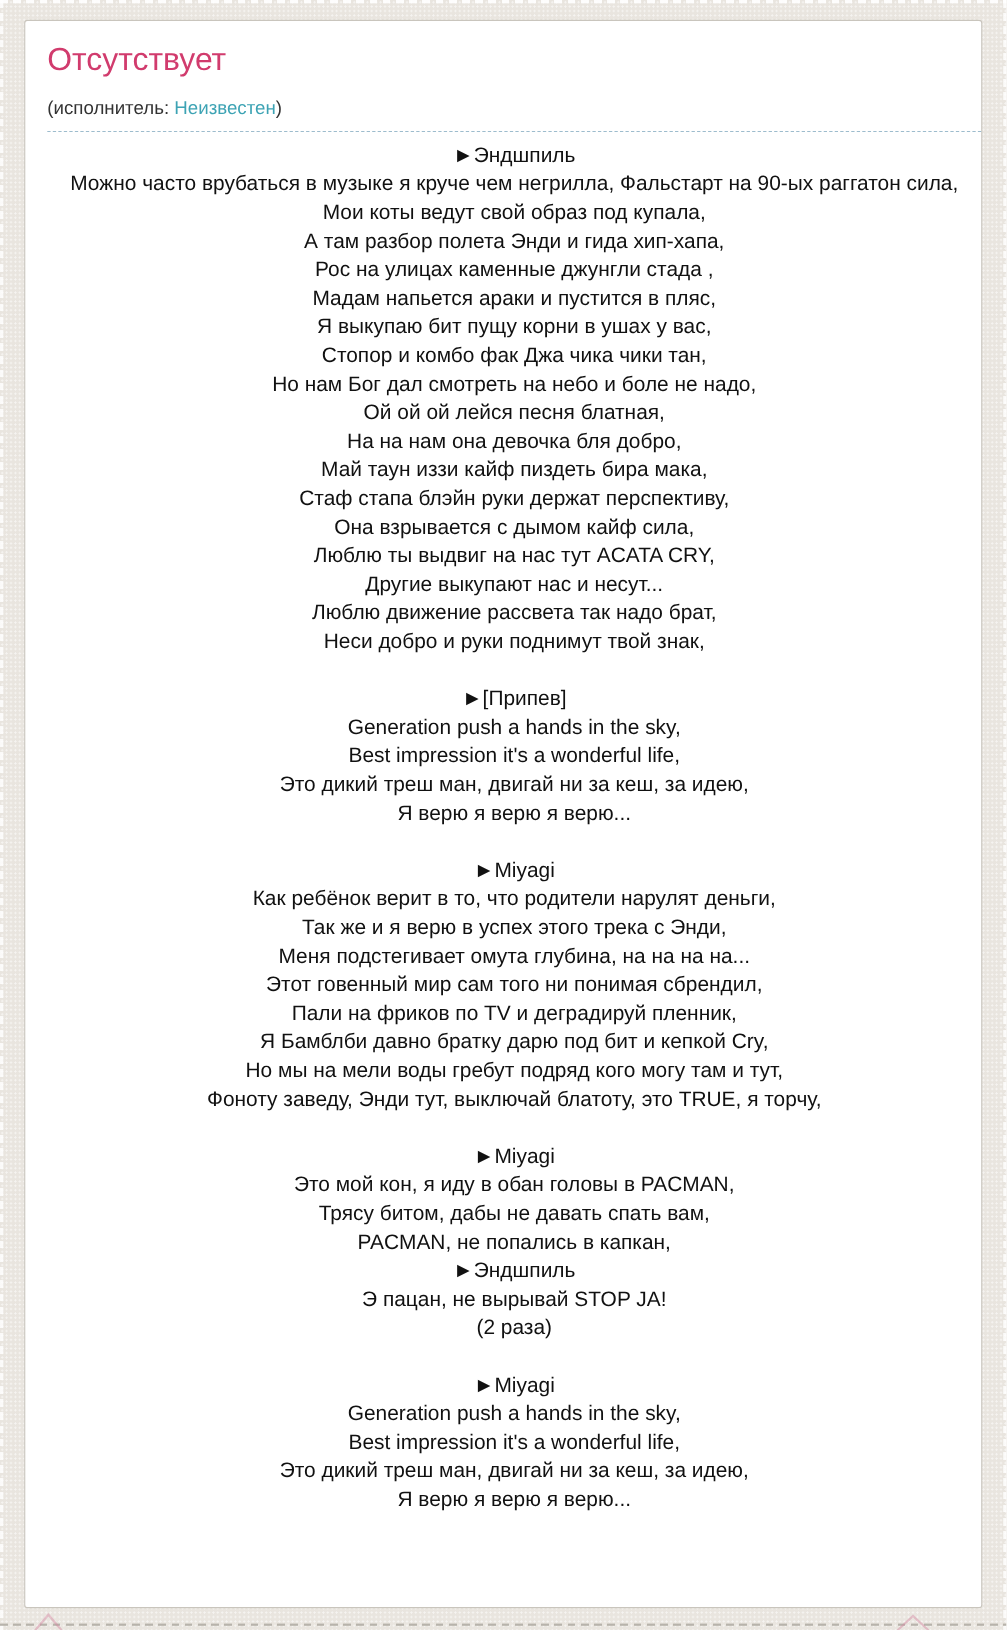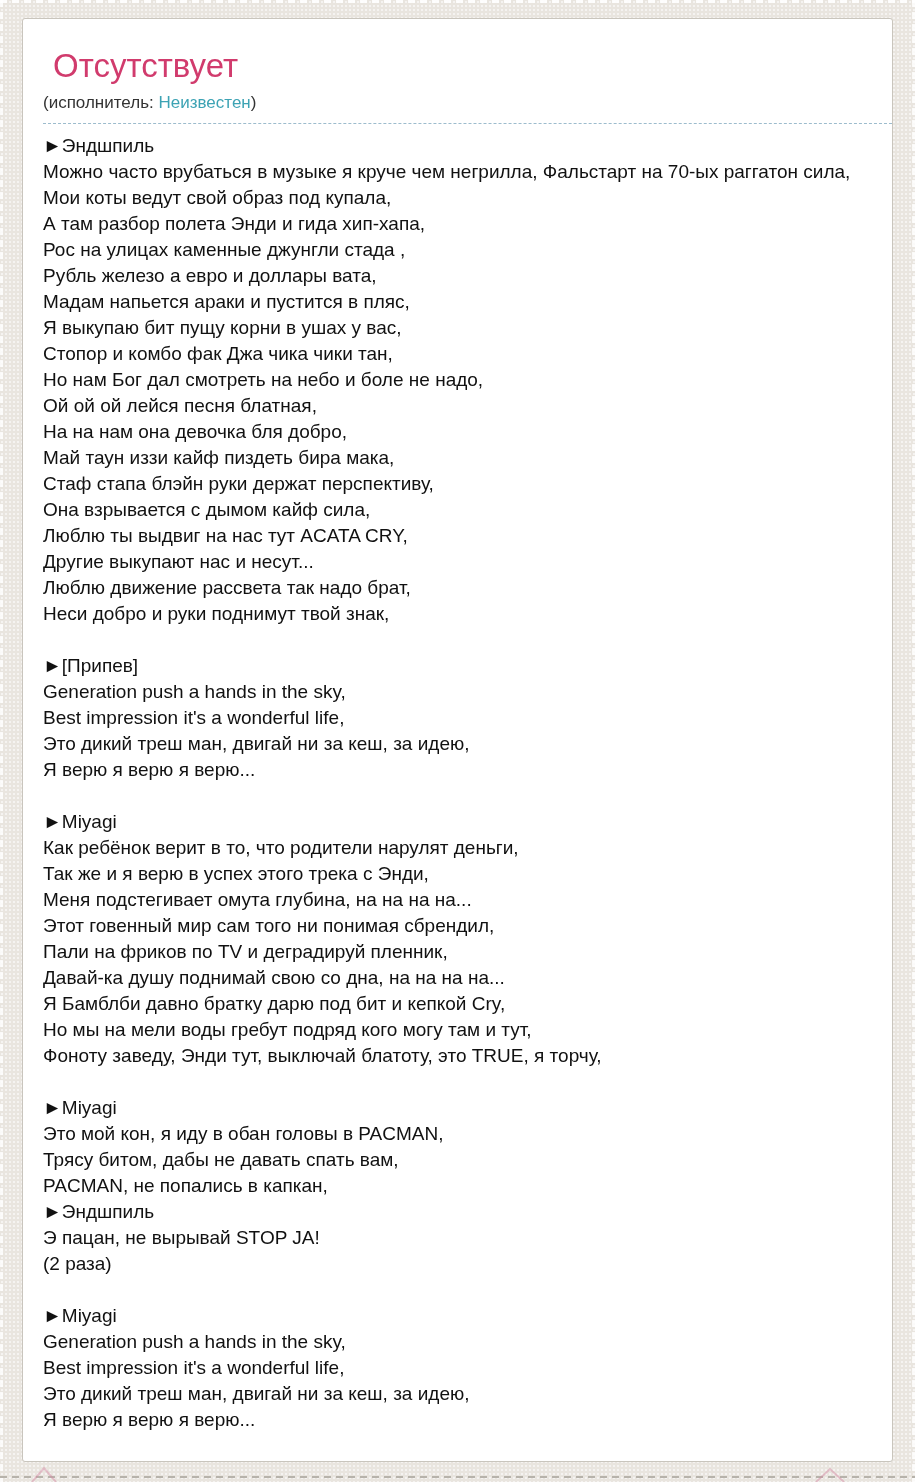--- a/index.html
+++ b/index.html
@@ -32,44 +32,45 @@
   .card {
     position: absolute;
     left: 22px; top: 18px;
     width: 871px; height: 1444px;
     background: #ffffff;
     border: 1px solid #c9c5bd;
     border-radius: 3px;
     padding: 20px 0 0 20px;
   }
   h1.song-title {
-    margin: 10px;
-    font-size: 33px;
+    margin: 0;
+    font-size: 29px;
     line-height: 33px;
     font-weight: normal;
     color: #d13b6d;
   }
   .artist-line {
-    margin-top: 2px;
+    margin-top: 16px;
     font-size: 17px;
     line-height: 22px;
     color: #333333;
     border-bottom: 1px dashed #9dbccd;
     padding-bottom: 9px;
     margin-right: 0;
   }
   .artist-link {
     color: #3da3b4;
     text-decoration: none;
     cursor: pointer;
   }
   .lyrics {
     margin-top: 9px;
     font-size: 19px;
     color: #111111;
+    text-align: center;
   }
   .lyrics .line {
     height: 26px;
     line-height: 26px;
     white-space: nowrap;
   }
   .pink-mark {
     position: absolute;
     top: 1466px;
     width: 44px; height: 16px;
@@ -84,25 +85,24 @@
 
 <div class="edge edge-top"></div>
 <div class="edge edge-left"></div>
 <div class="edge edge-right"></div>
 
 <div class="card">
   <h1 class="song-title">Отсутствует</h1>
   <div class="artist-line"><span>(исполнитель: </span><a class="artist-link">Неизвестен</a><span>)</span></div>
   <div class="lyrics" id="lyrics">
       <div class="line">►Эндшпиль</div>
-      <div class="line">Можно часто врубаться в музыке я круче чем негрилла, Фальстарт на 70-ых раггатон сила,</div>
+      <div class="line">Можно часто врубаться в музыке я круче чем негрилла, Фальстарт на 90-ых раггатон сила,</div>
       <div class="line">Мои коты ведут свой образ под купала,</div>
       <div class="line">А там разбор полета Энди и гида хип-хапа,</div>
       <div class="line">Рос на улицах каменные джунгли стада ,</div>
-      <div class="line">Рубль железо а евро и доллары вата,</div>
       <div class="line">Мадам напьется араки и пустится в пляс,</div>
       <div class="line">Я выкупаю бит пущу корни в ушах у вас,</div>
       <div class="line">Стопор и комбо фак Джа чика чики тан,</div>
       <div class="line">Но нам Бог дал смотреть на небо и боле не надо,</div>
       <div class="line">Ой ой ой лейся песня блатная,</div>
       <div class="line">На на нам она девочка бля добро,</div>
       <div class="line">Май таун иззи кайф пиздеть бира мака,</div>
       <div class="line">Стаф стапа блэйн руки держат перспективу,</div>
       <div class="line">Она взрывается с дымом кайф сила,</div>
       <div class="line">Люблю ты выдвиг на нас тут ACATA CRY,</div>
@@ -115,21 +115,20 @@
       <div class="line">Best impression it's a wonderful life,</div>
       <div class="line">Это дикий треш ман, двигай ни за кеш, за идею,</div>
       <div class="line">Я верю я верю я верю...</div>
       <div class="line blank">&nbsp;</div>
       <div class="line">►Miyagi</div>
       <div class="line">Как ребёнок верит в то, что родители нарулят деньги,</div>
       <div class="line">Так же и я верю в успех этого трека с Энди,</div>
       <div class="line">Меня подстегивает омута глубина, на на на на...</div>
       <div class="line">Этот говенный мир сам того ни понимая сбрендил,</div>
       <div class="line">Пали на фриков по TV и деградируй пленник,</div>
-      <div class="line">Давай-ка душу поднимай свою со дна, на на на на...</div>
       <div class="line">Я Бамблби давно братку дарю под бит и кепкой Cry,</div>
       <div class="line">Но мы на мели воды гребут подряд кого могу там и тут,</div>
       <div class="line">Фоноту заведу, Энди тут, выключай блатоту, это TRUE, я торчу,</div>
       <div class="line blank">&nbsp;</div>
       <div class="line">►Miyagi</div>
       <div class="line">Это мой кон, я иду в обан головы в PACMAN,</div>
       <div class="line">Трясу битом, дабы не давать спать вам,</div>
       <div class="line">PACMAN, не попались в капкан,</div>
       <div class="line">►Эндшпиль</div>
       <div class="line">Э пацан, не вырывай STOP JA!</div>

